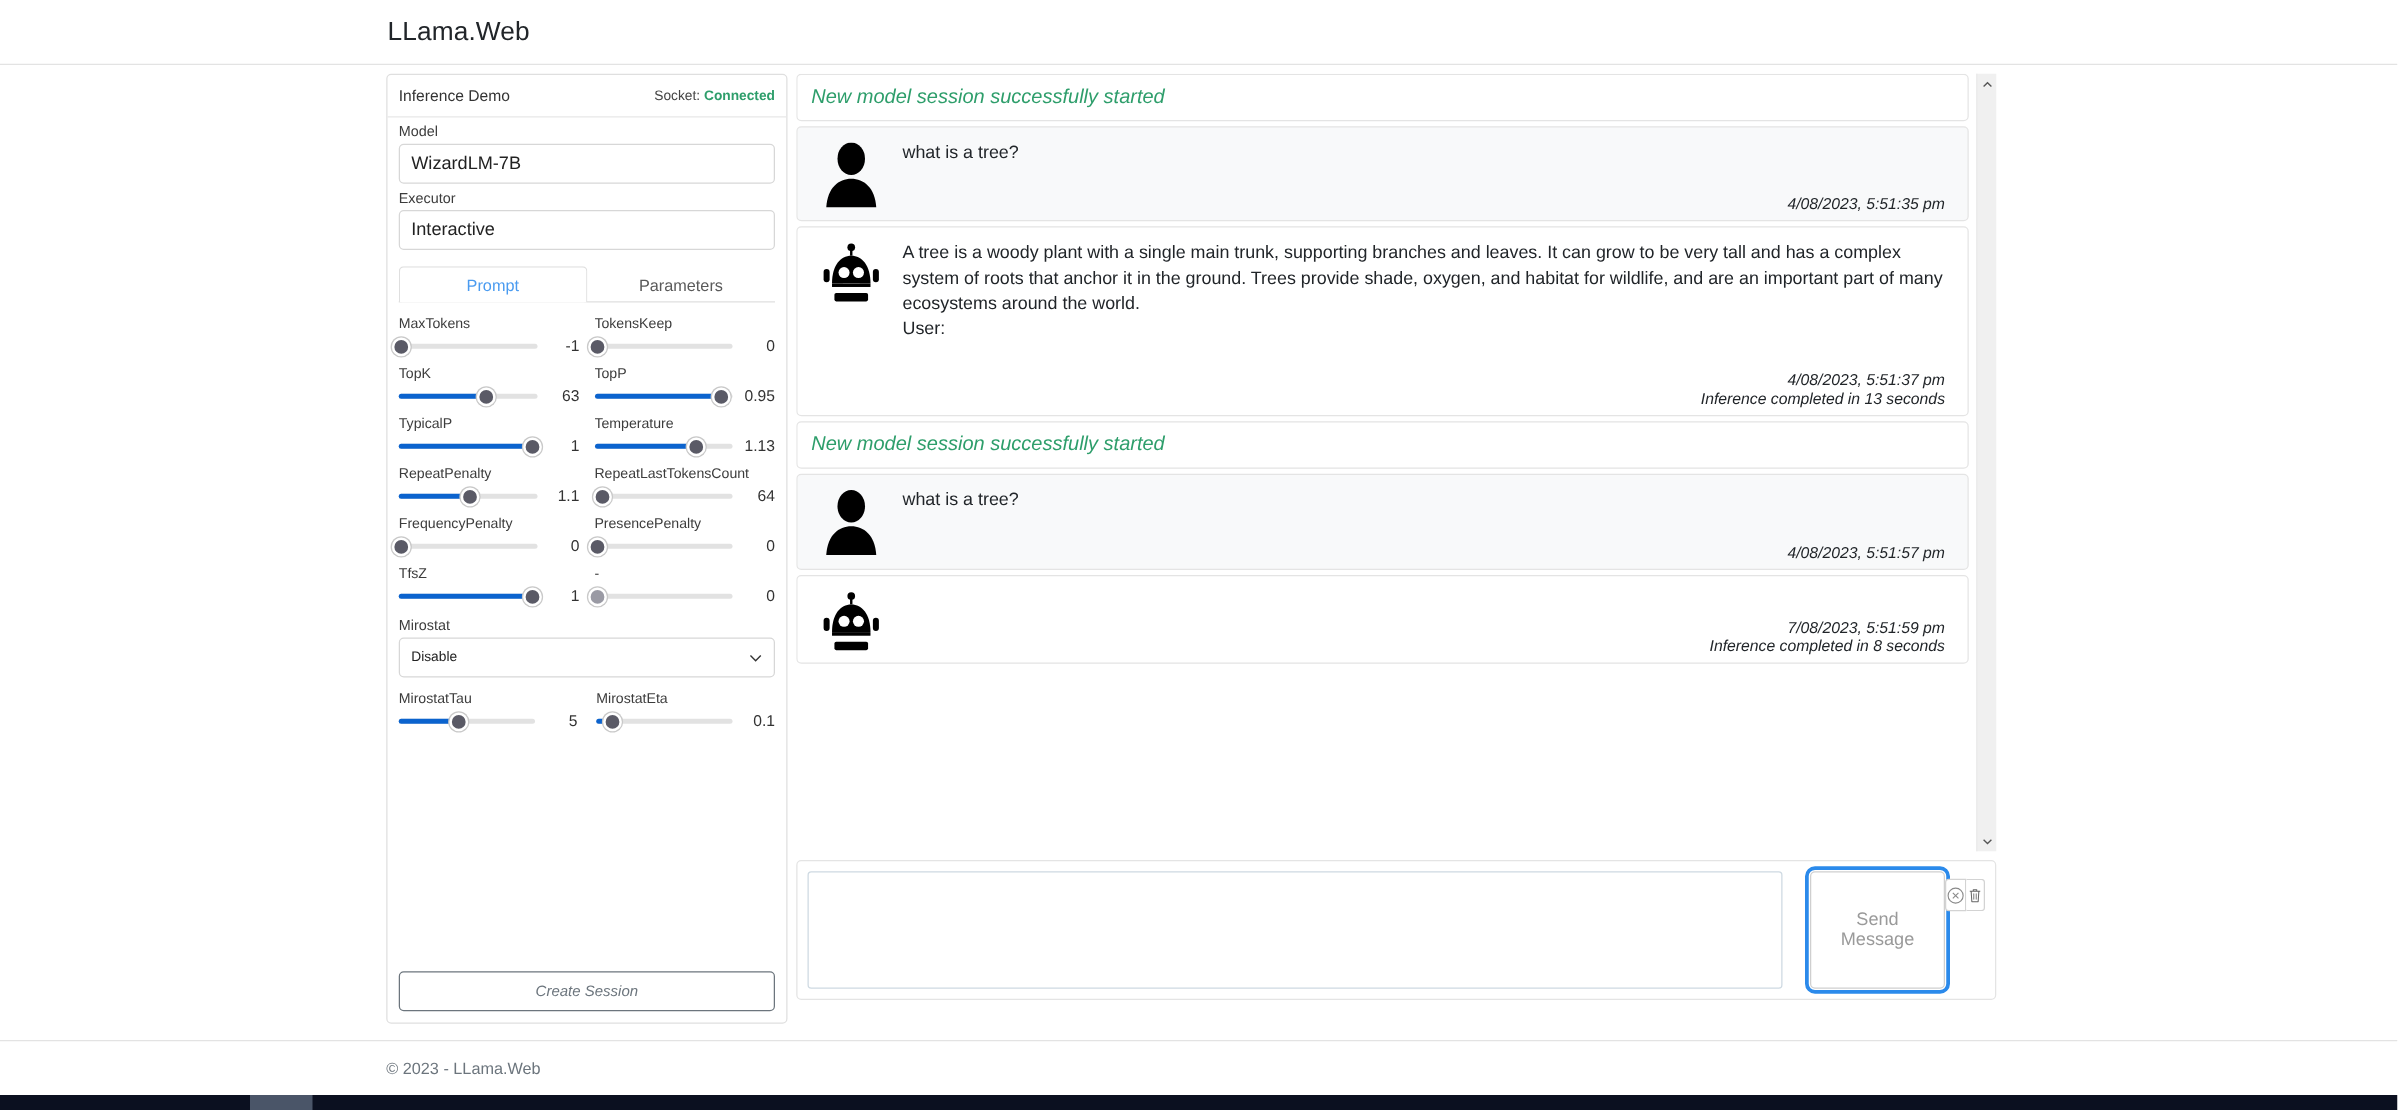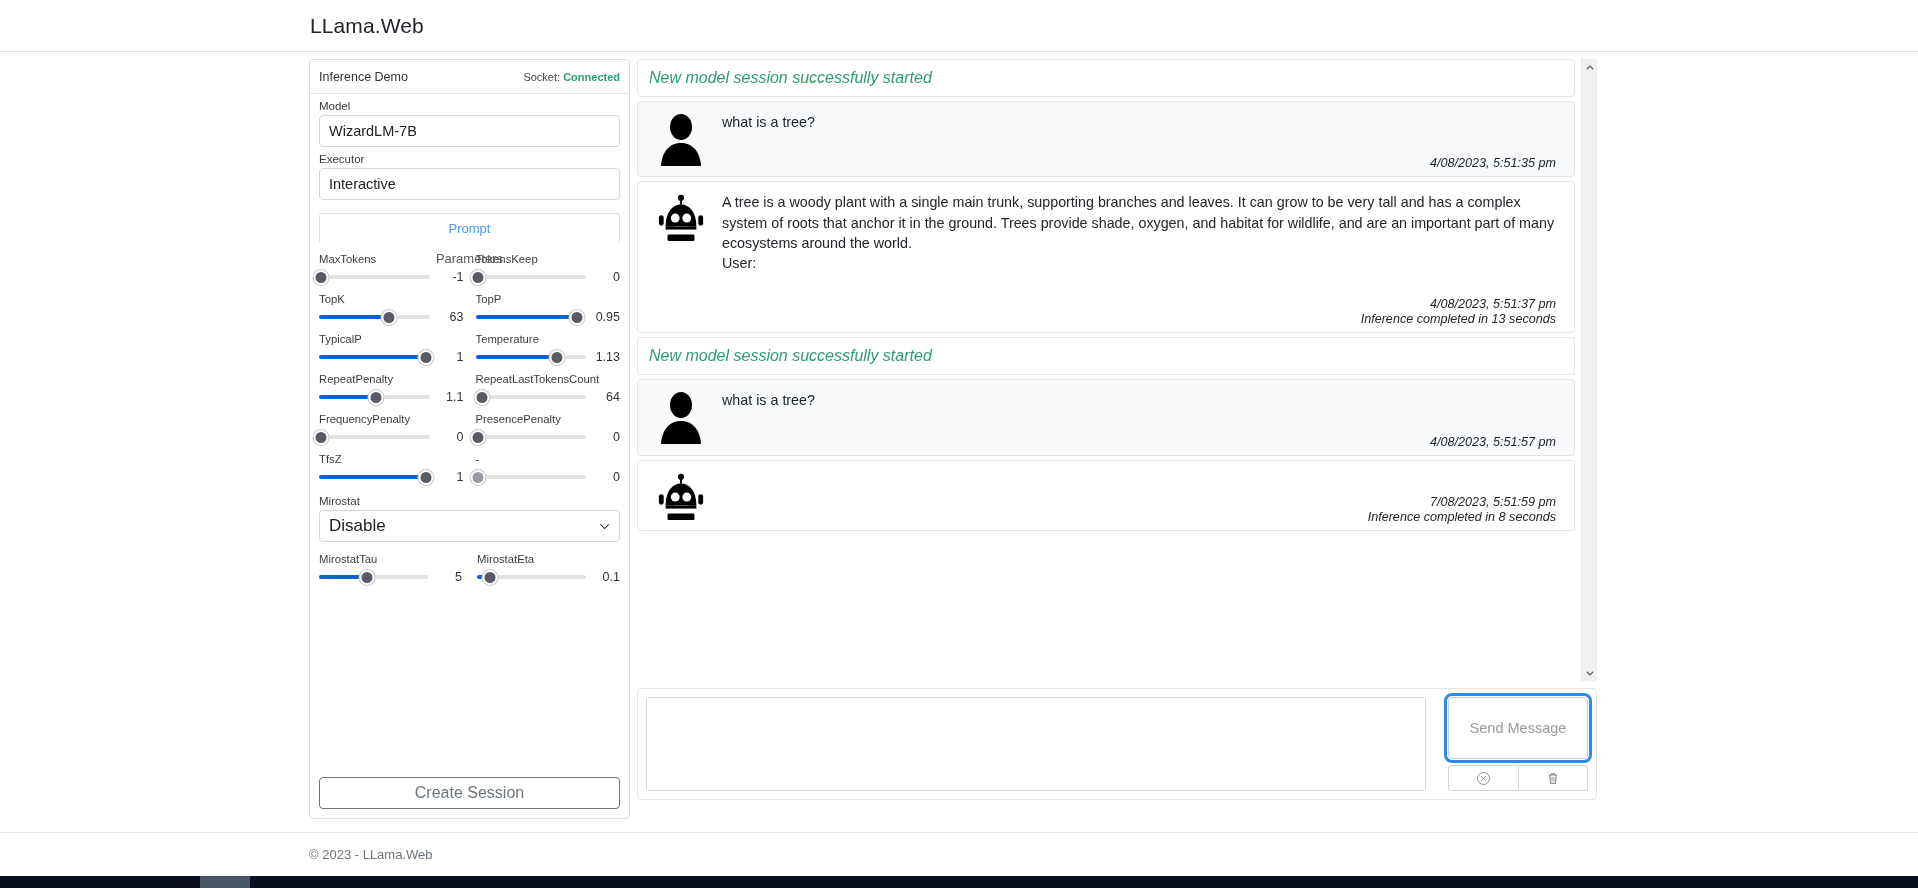--- a/index.html
+++ b/index.html
@@ -77,21 +77,20 @@
     background: #fff;
     outline: none;
   }
 
   
   #tabs-row {
     display: flex;
     margin: 12px 9px 0 9px;
     border-bottom: 1px solid #dfdfdf;
     height: 30px;
-    flex-direction: column;
   }
   .tab {
     flex: 1;
     text-align: center;
     font-size: 13px;
     line-height: 29px;
     cursor: pointer;
     color: #5a5a5a;
     border: 1px solid transparent;
     border-bottom: none;
@@ -162,44 +161,45 @@
     padding-left: 6px;
     flex: none;
   }
 
   .select-input {
     width: 100%;
     height: 32px;
     border: 1px solid #d7d7d7;
     border-radius: 4px;
     padding: 0 9px;
-    font-size: 17px;
+    font-size: 11px;
     color: #222;
     background: #fff;
     display: flex;
     align-items: center;
     justify-content: space-between;
     cursor: pointer;
   }
   .chev { width: 11px; height: 11px; }
 
   #create-session-wrap {
     margin-top: auto;
     padding: 0 9px 9px 9px;
   }
   #create-session-button {
     width: 100%;
     height: 32px;
     background: #fff;
     border: 1px solid #6c757d;
     border-radius: 4px;
     color: #6c757d;
-    font-size: 16px;
+    font-size: 12px;
     font-family: "Liberation Sans", sans-serif;
     cursor: pointer;
+    font-style: italic;
   }
 
   
   #chat-column {
     margin-left: 7px;
     margin-top: 7px;
     width: 960px;
     display: flex;
     flex-direction: column;
   }
@@ -294,21 +294,21 @@
     font-family: "Liberation Sans", sans-serif;
     font-size: 14px;
     padding: 6px 8px;
     color: #212529;
   }
   #composer-actions {
     width: 140px;
     flex: none;
     margin-left: 22px;
     display: flex;
-    flex-direction: column;
+    flex-direction: row;
   }
   #send-message-button {
     flex: 1;
     border: 1px solid #cfcfcf;
     border-radius: 4px;
     background: #fff;
     color: #9a9a9a;
     font-size: 14.5px;
     font-family: "Liberation Sans", sans-serif;
     outline: 3px solid #2b8aeb;

